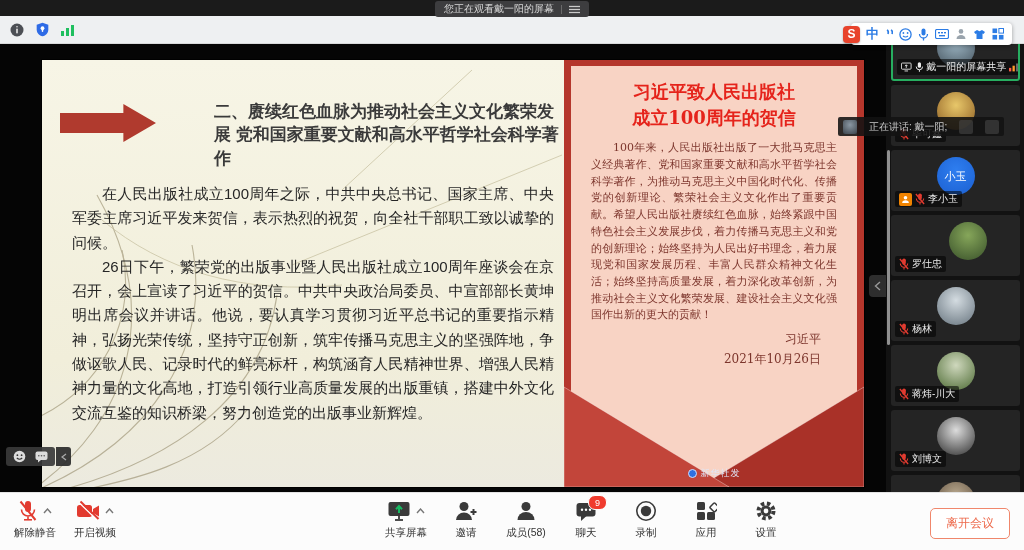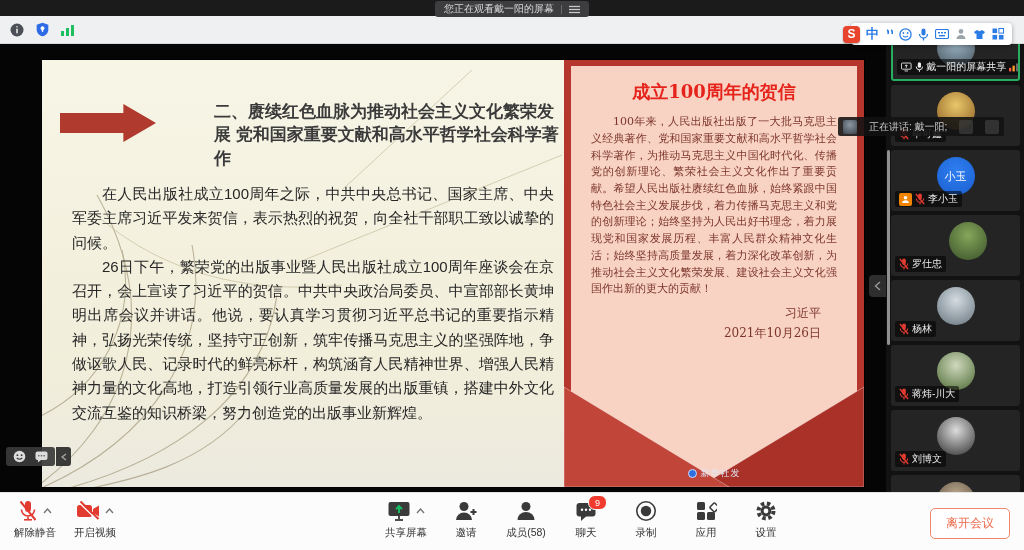--- a/index.html
+++ b/index.html
@@ -176,20 +176,21 @@
         <div class="slide-title">二、赓续红色血脉为推动社会主义文化繁荣发展  党和国家重要文献和高水平哲学社会科学著作</div>
         <div class="slide-body">
           <p>在人民出版社成立100周年之际，中共中央总书记、国家主席、中央军委主席习近平发来贺信，表示热烈的祝贺，向全社干部职工致以诚挚的问候。</p>
           <p>26日下午，繁荣党的出版事业暨人民出版社成立100周年座谈会在京召开，会上宣读了习近平的贺信。中共中央政治局委员、中宣部部长黄坤明出席会议并讲话。他说，要认真学习贯彻习近平总书记的重要指示精神，弘扬光荣传统，坚持守正创新，筑牢传播马克思主义的坚强阵地，争做讴歌人民、记录时代的鲜亮标杆，构筑涵育人民精神世界、增强人民精神力量的文化高地，打造引领行业高质量发展的出版重镇，搭建中外文化交流互鉴的知识桥梁，努力创造党的出版事业新辉煌。</p>
         </div>
       </div>
 
       <div class="slide-right">
         <div class="paper">
           <div class="letter-title">
+            <div>习近平致人民出版社</div>
             <div>成立100周年的贺信</div>
           </div>
           <div class="letter-body">
             <p>100年来，人民出版社出版了一大批马克思主义经典著作、党和国家重要文献和高水平哲学社会科学著作，为推动马克思主义中国化时代化、传播党的创新理论、繁荣社会主义文化作出了重要贡献。希望人民出版社赓续红色血脉，始终紧跟中国特色社会主义发展步伐，着力传播马克思主义和党的创新理论；始终坚持为人民出好书理念，着力展现党和国家发展历程、丰富人民群众精神文化生活；始终坚持高质量发展，着力深化改革创新，为推动社会主义文化繁荣发展、建设社会主义文化强国作出新的更大的贡献！</p>
           </div>
           <div class="letter-sign">
             <div>习近平</div>
             <div>2021年10月26日</div>
           </div>
         </div>

